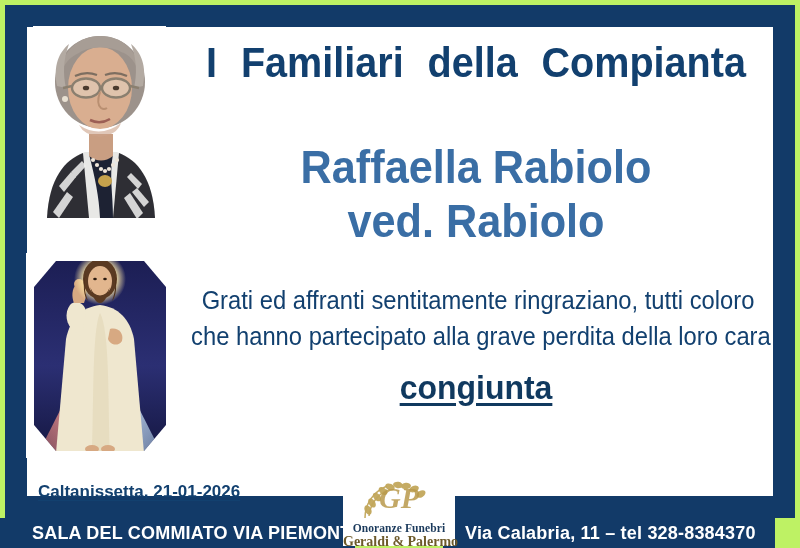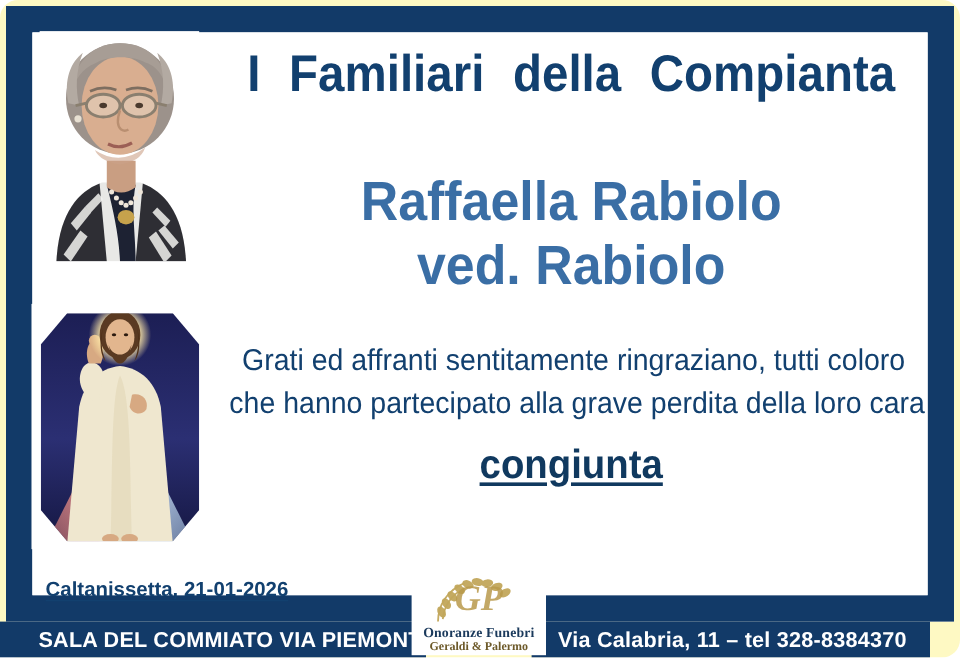--- a/index.html
+++ b/index.html
@@ -5,22 +5,21 @@
   html,body{margin:0;padding:0;}
   body{
     width:800px;height:548px;
     background:#ffffff;
     font-family:"Liberation Sans", sans-serif;
     overflow:hidden;
   }
   .poster{
     position:relative;
     width:800px;height:548px;
-    background:#fef9c3;
-    border-radius:15px;
+    background:#bef264;
   }
   
   .frame{
     position:absolute;
     left:5px; top:5px;
     width:790px; height:513px;
     box-sizing:border-box;
     border:22px solid #123a68;
     background:#ffffff;
   }
@@ -158,21 +157,21 @@
     font-family:"Liberation Serif", serif;
     font-size:11.5px;
     font-weight:700;
     line-height:1.05;
     letter-spacing:0.1px;
     white-space:nowrap;
   }
   .logo-sub{
     color:#6d5a2a;
     font-family:"Liberation Serif", serif;
-    font-size:10px;
+    font-size:14px;
     font-weight:700;
     line-height:1.1;
     white-space:nowrap;
   }
 </style>
 </head>
 <body>
 
 <div class="poster">
 

